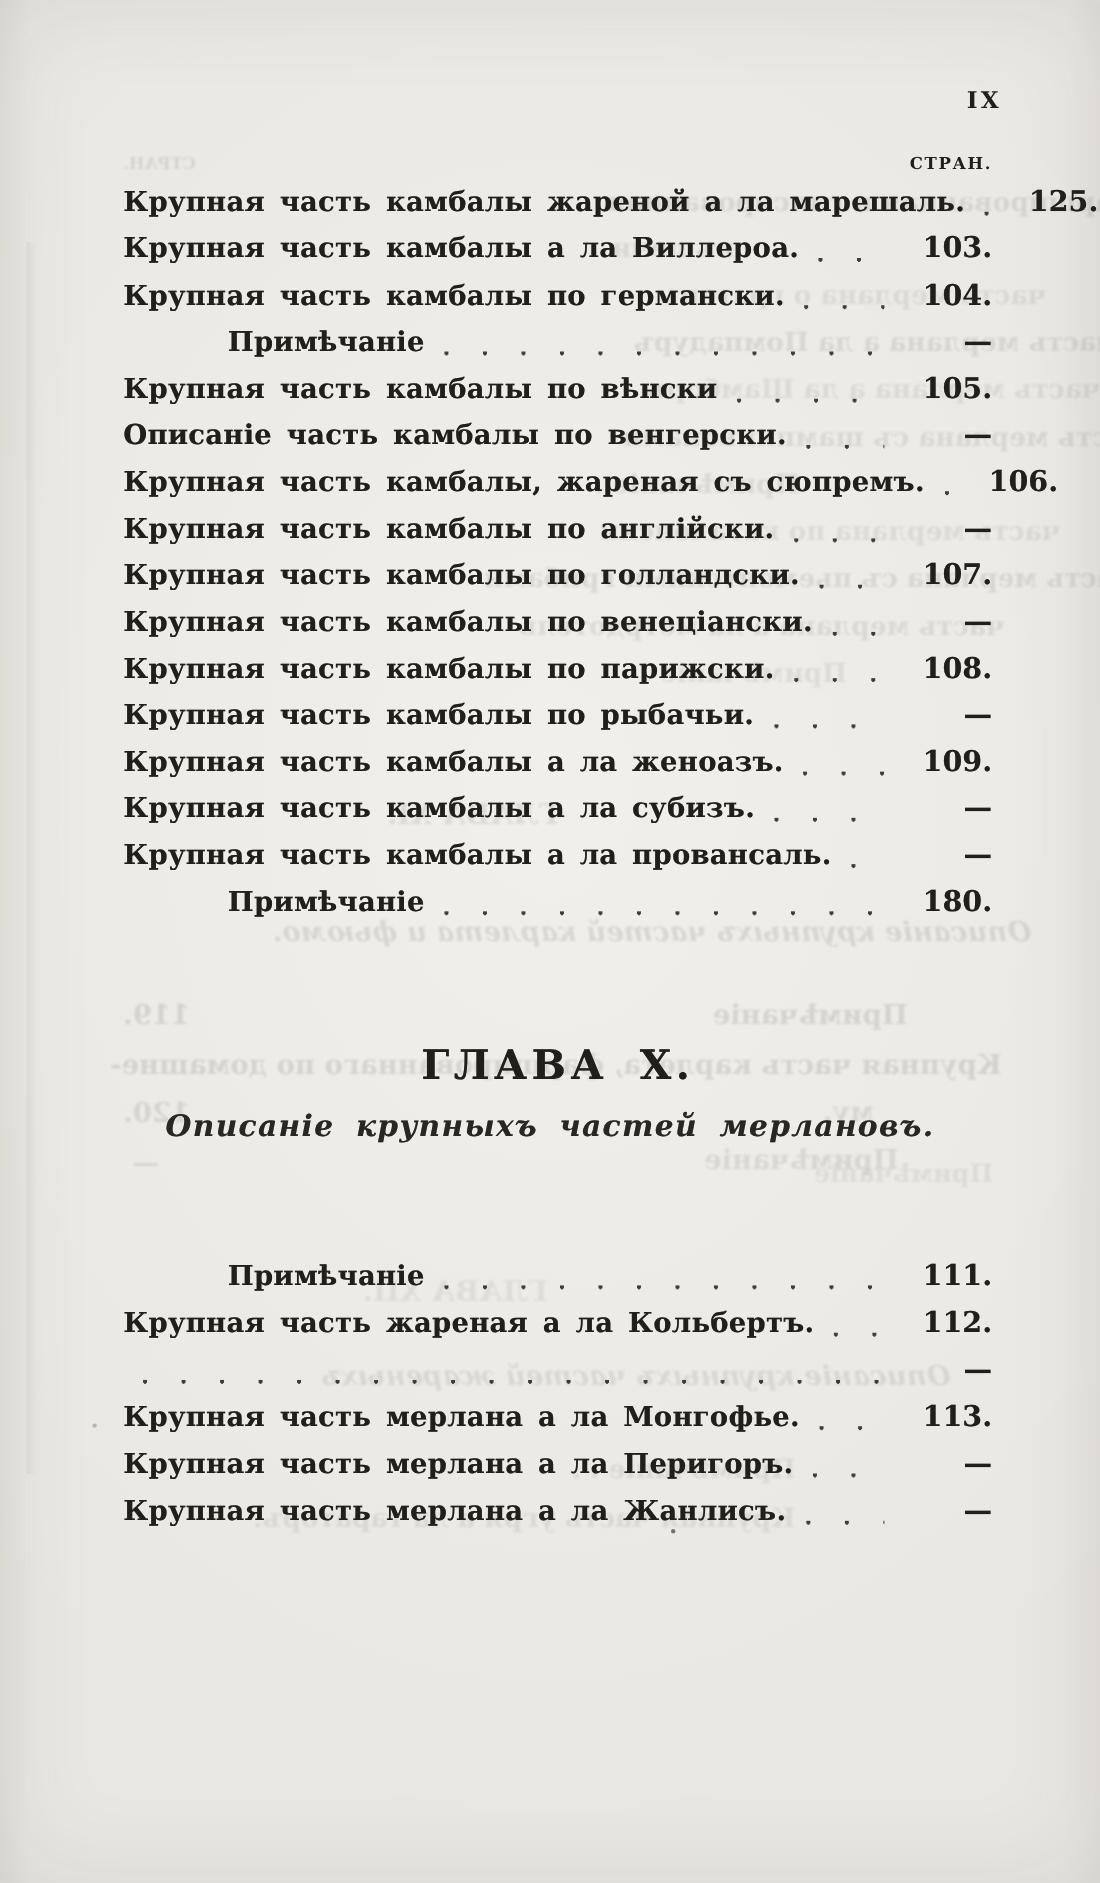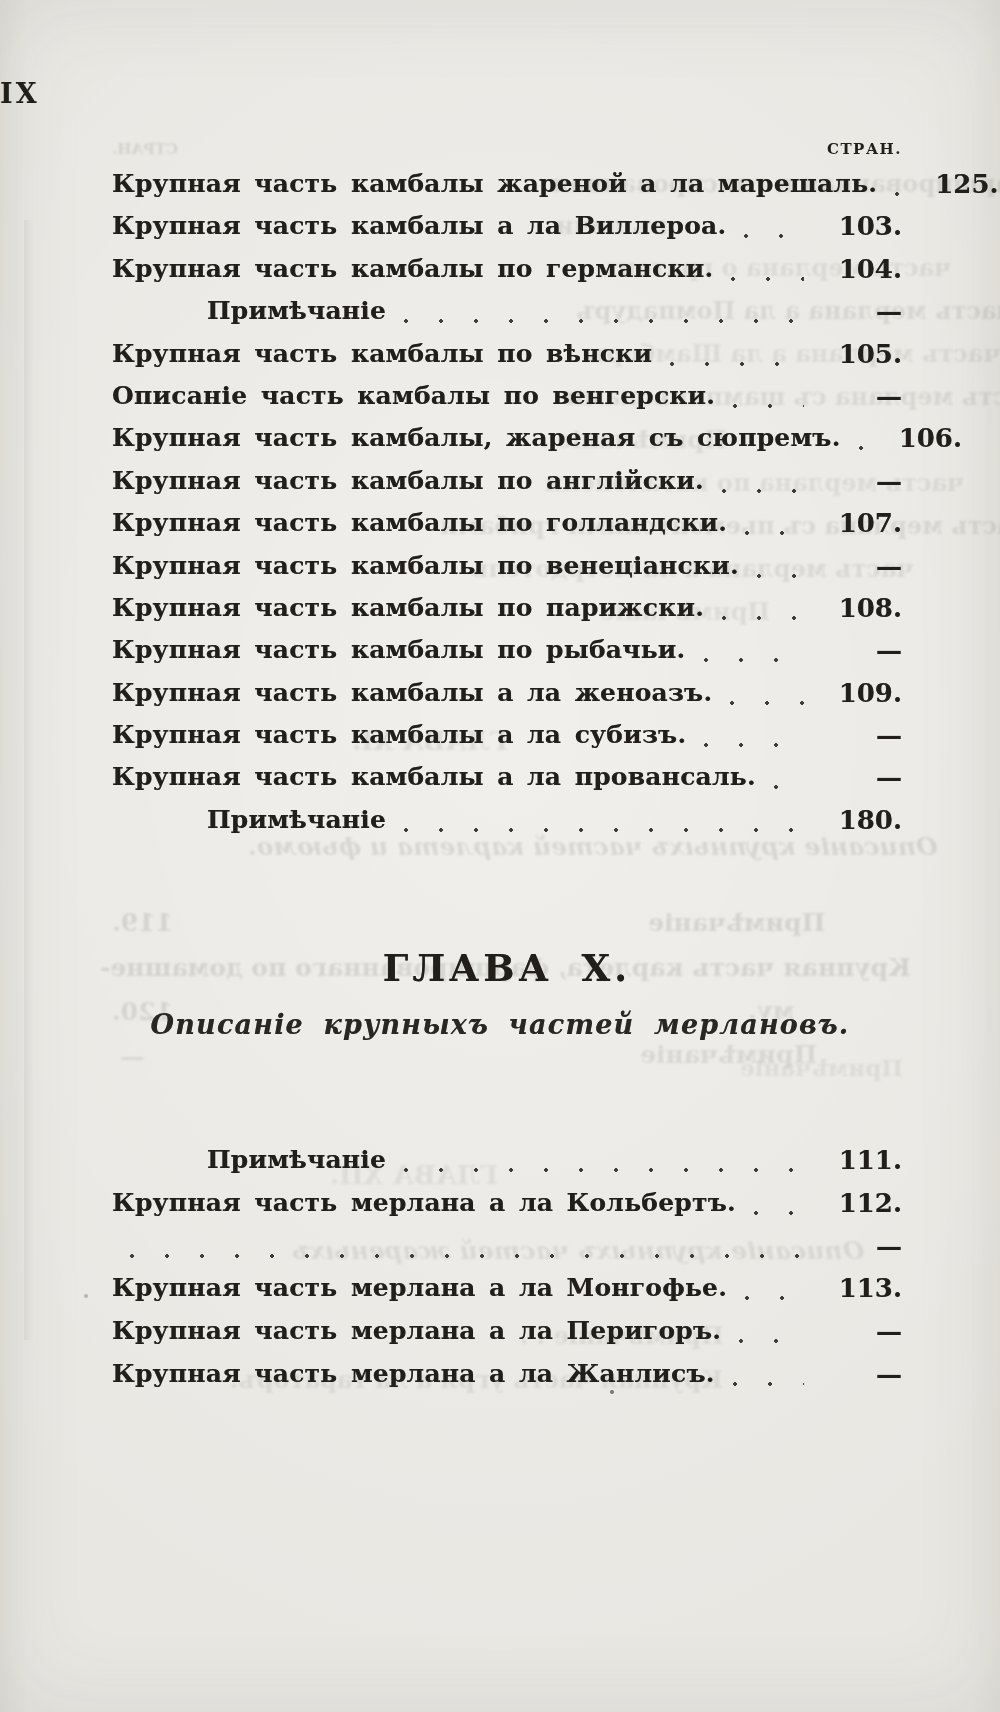--- a/index.html
+++ b/index.html
@@ -17,22 +17,22 @@
       #e9e7e2;
     box-shadow:inset 0 0 90px rgba(70,65,55,0.10);
     color:#221f1b;
   }
   
   .page::before{
     content:"";position:absolute;left:24px;top:220px;width:10px;height:1120px;
     background:linear-gradient(90deg, rgba(90,85,75,0.07), rgba(90,85,75,0));
   }
   .folio{
-    position:absolute;top:78px;left:0;right:89px;text-align:left;
-    font-size:27px;font-weight:600;letter-spacing:3px;
+    position:absolute;top:78px;left:0;right:89px;text-align:right;
+    font-size:21px;font-weight:600;letter-spacing:3px;
   }
   .col-header{
     position:absolute;top:140px;right:98px;text-align:right;
     font-size:15px;font-weight:700;letter-spacing:1.5px;
   }
   .toc-list{position:absolute;left:112px;right:98px;}
   .toc-list.s1{top:163px;}
   .toc-list.s2{top:1139px;}
   .toc-row{display:flex;align-items:flex-end;height:42.4px;line-height:42.4px;}
   .toc-list.s2 .toc-row{height:42.8px;line-height:42.8px;}
@@ -197,21 +197,21 @@
 
   <div class="chapter-subtitle">Описаніе крупныхъ частей мерлановъ.</div>
 
   <div class="toc-list s2">
       <div class="toc-row">
         <span class="toc-label indent">Примѣчаніе</span>
         <span class="leader"></span>
         <span class="toc-page">111.</span>
       </div>
       <div class="toc-row">
-        <span class="toc-label">Крупная часть мерлана а ла Кольбертъ.</span>
+        <span class="toc-label">Крупная часть жареная а ла Кольбертъ.</span>
         <span class="leader"></span>
         <span class="toc-page">112.</span>
       </div>
       <div class="toc-row">
         <span class="leader"></span>
         <span class="toc-page">—</span>
       </div>
       <div class="toc-row">
         <span class="toc-label">Крупная часть мерлана а ла Монгофье.</span>
         <span class="leader"></span>

